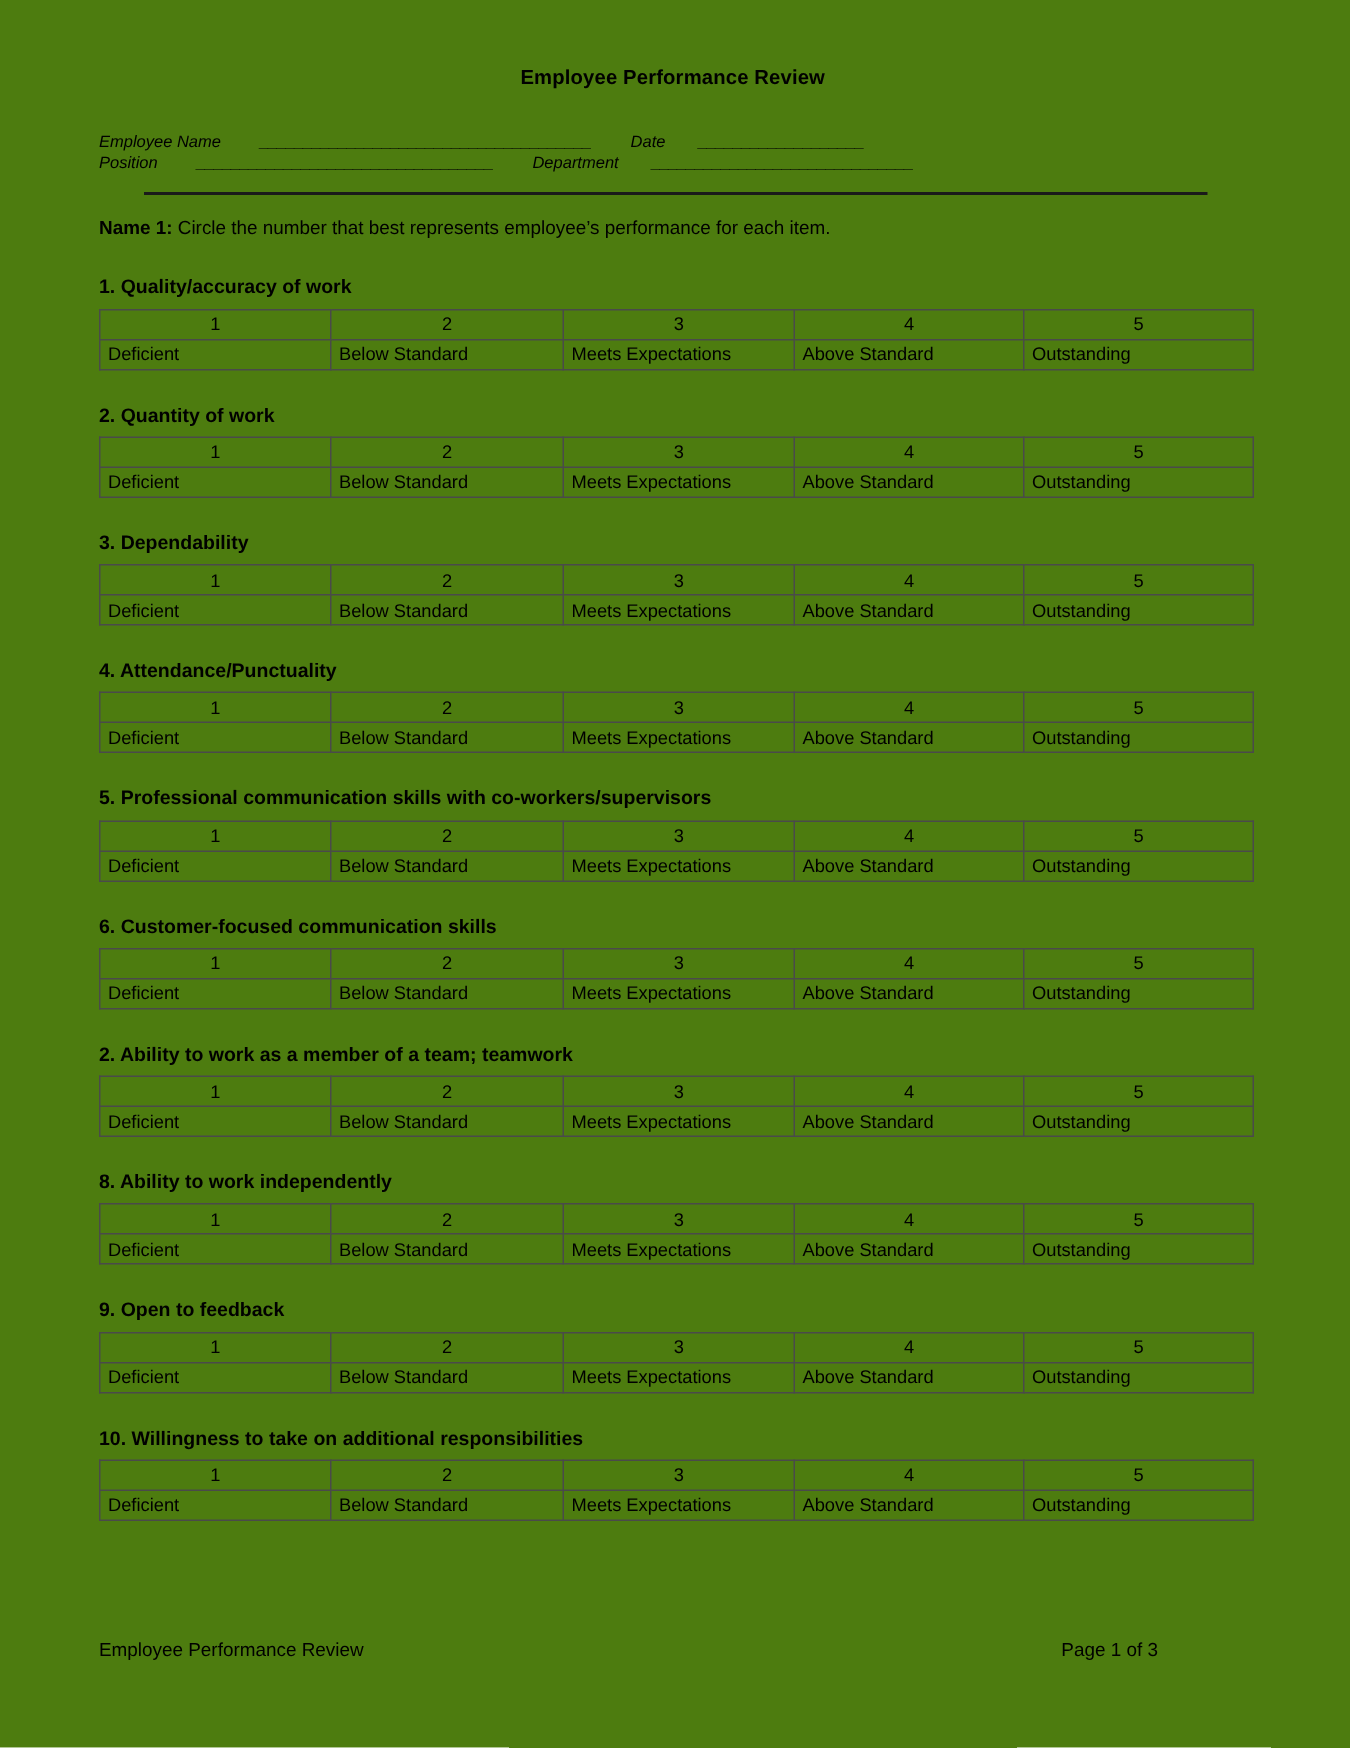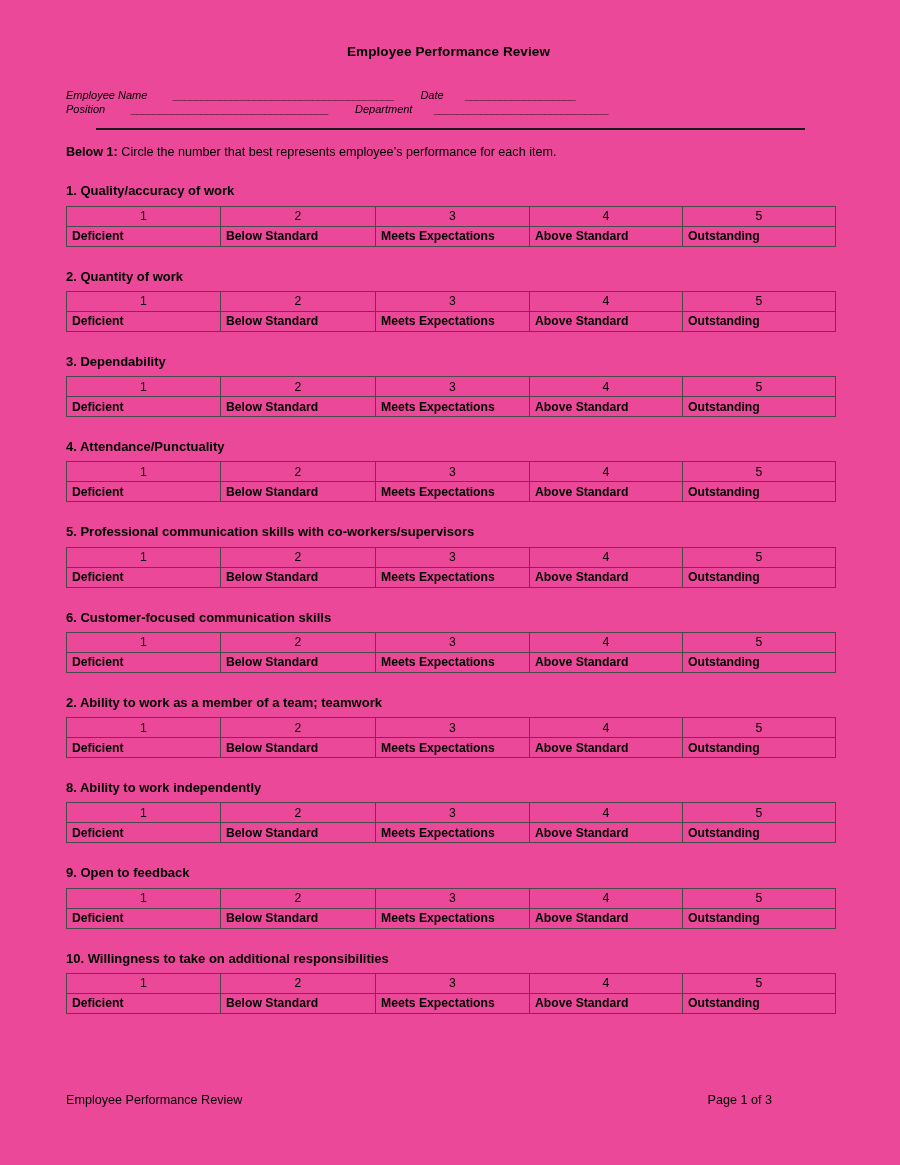--- a/index.html
+++ b/index.html
@@ -11,21 +11,21 @@
   body {
     font-family: "Liberation Sans", sans-serif;
     color: #000000;
     -webkit-font-smoothing: antialiased;
   }
   .page {
     position: relative;
     width: 900px;
     height: 1165px;
     margin: 0 auto;
-    background: #ec4899;
+    background: #4d7c0f;
     box-sizing: border-box;
     overflow: hidden;
   }
   .content {
     position: absolute;
     left: 66px;
     top: 0;
     width: 769px;
   }
 
@@ -98,21 +98,20 @@
     padding: 0 0 0 5px;
     vertical-align: middle;
     line-height: 1.15;
   }
   table.rating tr.scale-nums td {
     text-align: center;
     padding-left: 0;
   }
   table.rating tr.scale-labels td {
     text-align: left;
-    font-weight: bold;
   }
 
   
   .footer {
     position: absolute;
     left: 66px;
     top: 1093px;
     width: 706px;
     display: flex;
     justify-content: space-between;
@@ -132,21 +131,21 @@
       <span class="field-label">Employee Name</span><span class="gap-sm"></span><span class="field-rule">______________________________________</span><span class="gap-sm"></span><span class="field-label">Date</span><span class="gap-md"></span><span class="field-rule">___________________</span>
     </div>
 
     <div class="field-row row-pos">
       <span class="field-label">Position</span><span class="gap-sm"></span><span class="field-rule">__________________________________</span><span class="gap-sm"></span><span class="field-label">Department</span><span class="gap-md"></span><span class="field-rule">______________________________</span>
     </div>
 
     <hr class="hr-thick">
 
     <div class="part-line">
-      <b>Below 1:</b><span> Circle the number that best represents employee’s performance for each item.</span>
+      <b>Name 1:</b><span> Circle the number that best represents employee’s performance for each item.</span>
     </div>
 
     <div id="items-container">
         <div class="item">
           <div class="item-title">1. Quality/accuracy of work</div>
           <table class="rating">
             <colgroup>
               <col class="c1">
               <col class="c2">
               <col class="c3">

